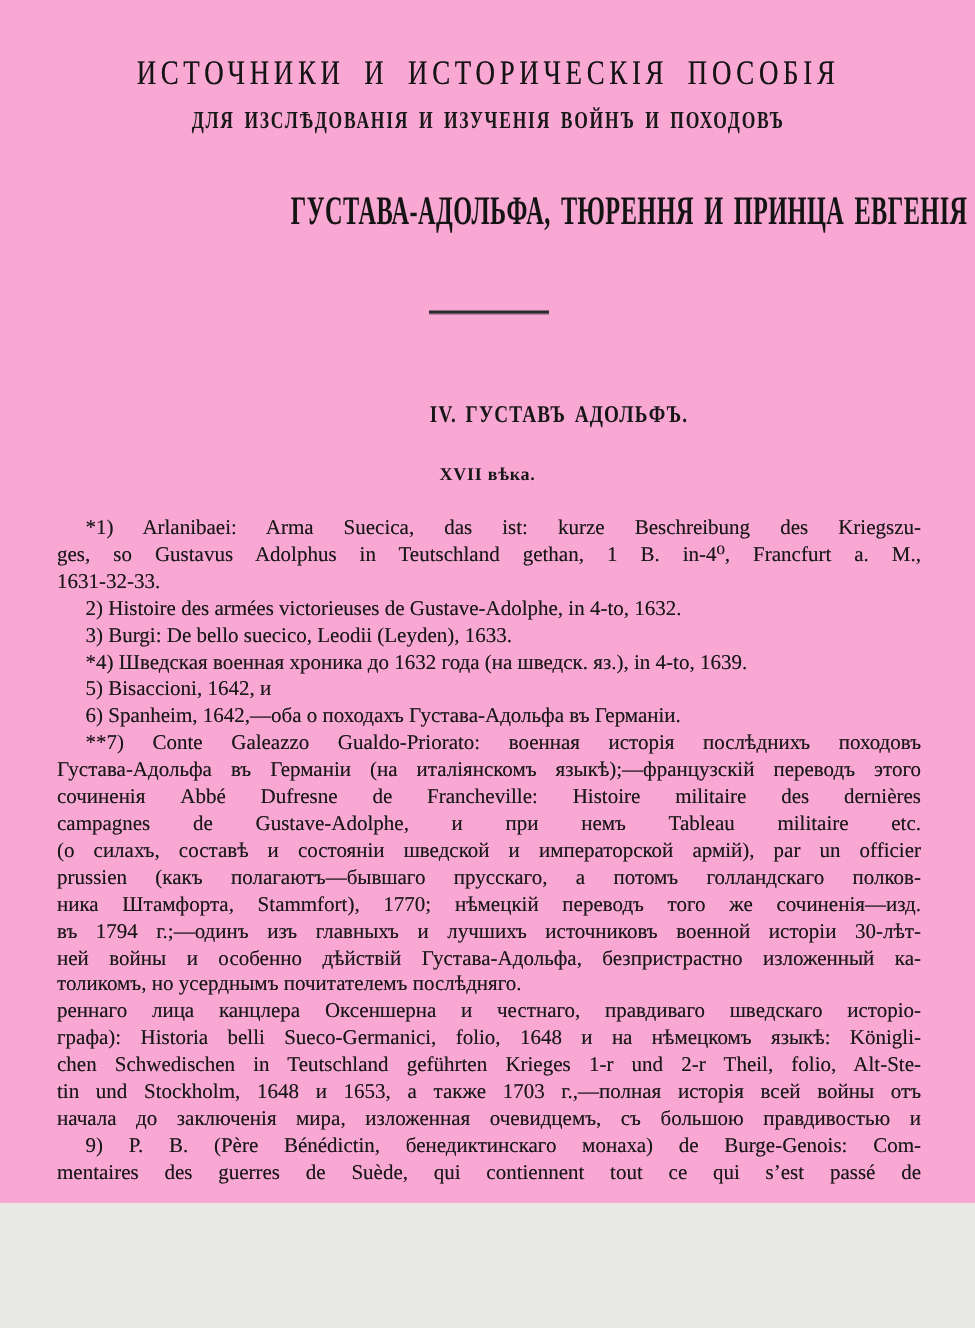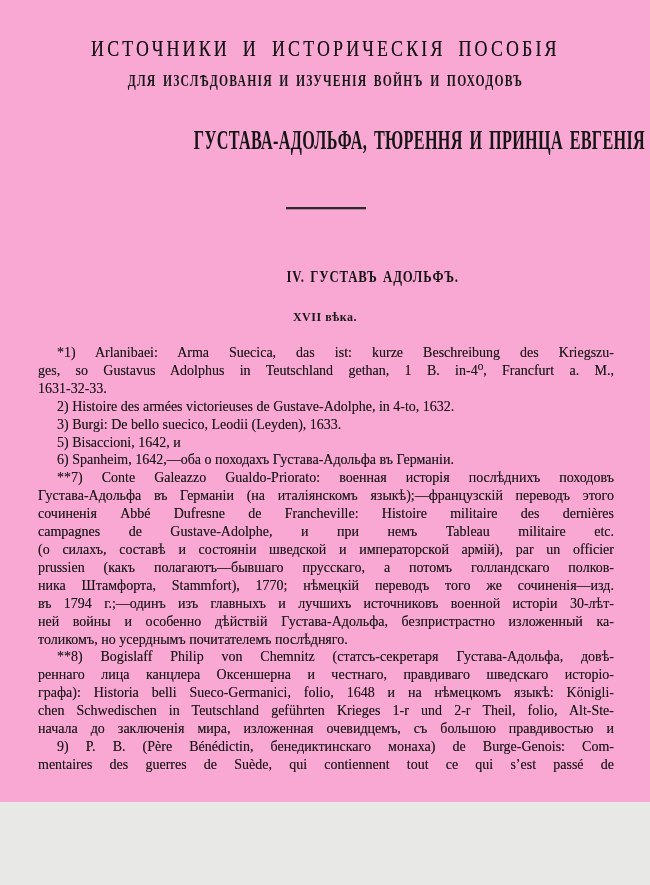--- a/index.html
+++ b/index.html
@@ -142,38 +142,39 @@
   </div>
 
   <div class="text">
 
     <div class="ln first">*1) Arlanibaei: Arma Suecica, das ist: kurze Beschreibung des Kriegszu-</div>
     <div class="ln">ges, so Gustavus Adolphus in Teutschland gethan, 1 B. in-4⁰, Francfurt a. M.,</div>
     <div class="ln end">1631-32-33.</div>
 
     <div class="ln first end">2) Histoire des armées victorieuses de Gustave-Adolphe, in 4-to, 1632.</div>
     <div class="ln first end">3) Burgi: De bello suecico, Leodii (Leyden), 1633.</div>
+    <div class="ln first end">*4) Шведская военная хроника до 1632 года (на шведск. яз.), in 4-to, 1639.</div>
     <div class="ln first end">5) Bisaccioni, 1642, и</div>
     <div class="ln first end">6) Spanheim, 1642,—оба о походахъ Густава-Адольфа въ Германіи.</div>
 
     <div class="ln first">**7) Conte Galeazzo Gualdo-Priorato: военная исторія послѣднихъ походовъ</div>
     <div class="ln">Густава-Адольфа въ Германіи (на италіянскомъ языкѣ);—французскій переводъ этого</div>
     <div class="ln">сочиненія Abbé Dufresne de Francheville: Histoire militaire des dernières</div>
     <div class="ln">campagnes de Gustave-Adolphe, и при немъ Tableau militaire etc.</div>
     <div class="ln">(о силахъ, составѣ и состояніи шведской и императорской армій), par un officier</div>
     <div class="ln">prussien (какъ полагаютъ—бывшаго прусскаго, а потомъ голландскаго полков-</div>
     <div class="ln">ника Штамфорта, Stammfort), 1770; нѣмецкій переводъ того же сочиненія—изд.</div>
     <div class="ln">въ 1794 г.;—одинъ изъ главныхъ и лучшихъ источниковъ военной исторіи 30-лѣт-</div>
     <div class="ln">ней войны и особенно дѣйствій Густава-Адольфа, безпристрастно изложенный ка-</div>
     <div class="ln end">толикомъ, но усерднымъ почитателемъ послѣдняго.</div>
 
-    <div class="ln first">**8) Bogislaff Philip von Chemnitz (статсъ-секретаря Густава-Адольфа, довѣ-</div>
     <div class="ln">реннаго лица канцлера Оксеншерна и честнаго, правдиваго шведскаго исторіо-</div>
     <div class="ln">графа): Historia belli Sueco-Germanici, folio, 1648 и на нѣмецкомъ языкѣ: Königli-</div>
     <div class="ln">chen Schwedischen in Teutschland geführten Krieges 1-r und 2-r Theil, folio, Alt-Ste-</div>
+    <div class="ln">tin und Stockholm, 1648 и 1653, а также 1703 г.,—полная исторія всей войны отъ</div>
     <div class="ln">начала до заключенія мира, изложенная очевидцемъ, съ большою правдивостью и</div>
 
     <div class="ln first">9) P. B. (Père Bénédictin, бенедиктинскаго монаха) de Burge-Genois: Com-</div>
     <div class="ln">mentaires des guerres de Suède, qui contiennent tout ce qui s’est passé de</div>
   </div>
 
   <span class="sig">Великіе полководцы исторіи ч. II.</span>
   <span class="pn">1</span>
 
 </div>

